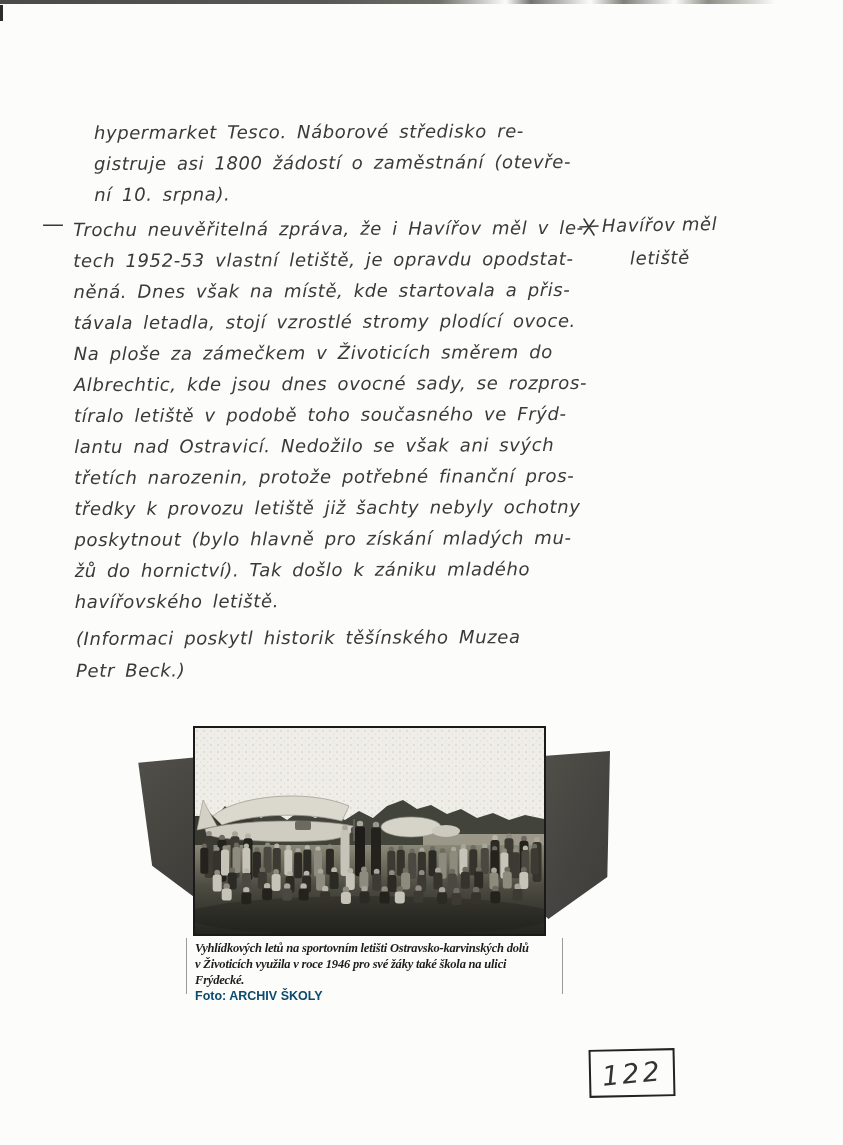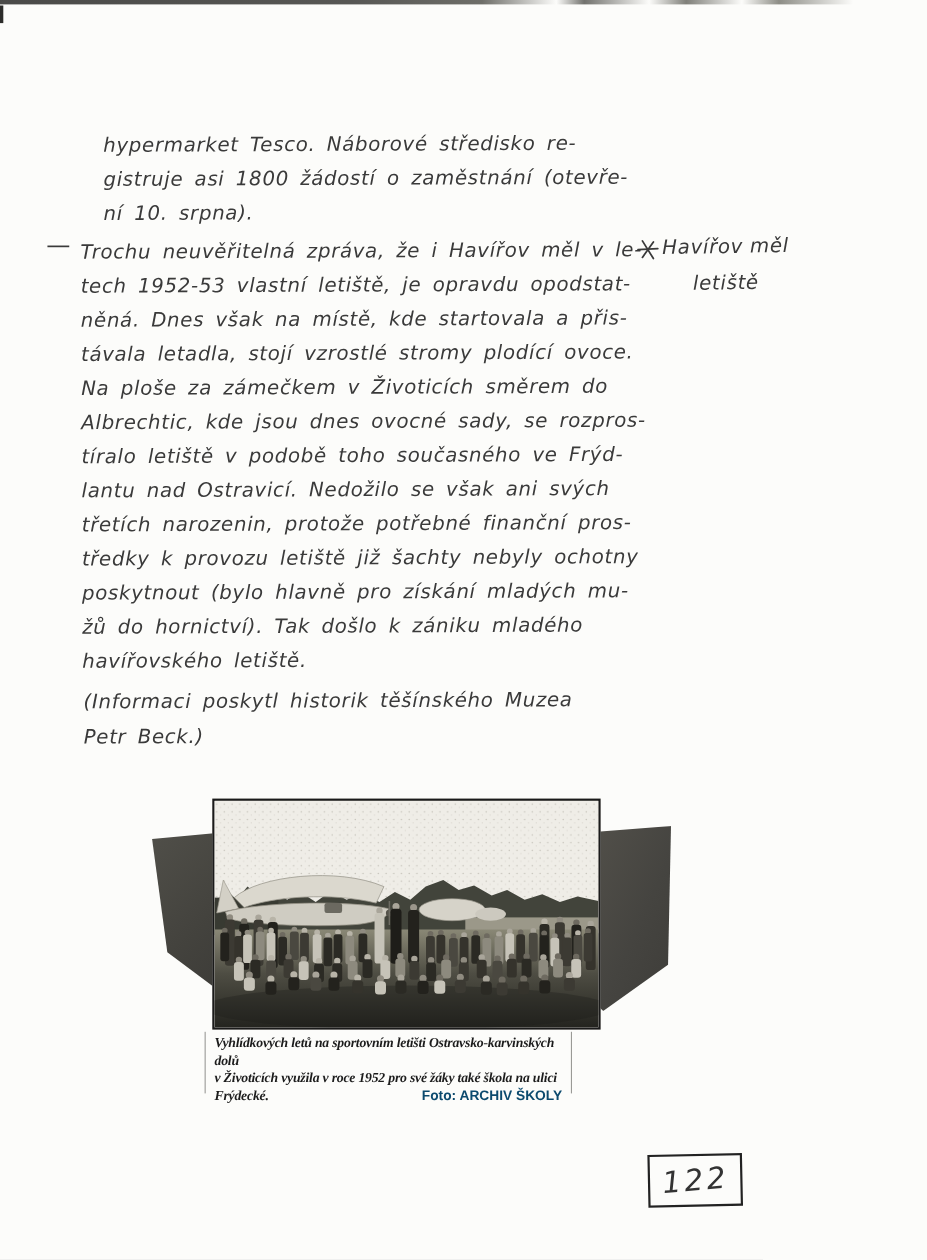--- a/index.html
+++ b/index.html
@@ -55,29 +55,29 @@
 
   
   .photo-frame{
     position:absolute;left:193px;top:726px;width:353px;height:210px;
     border:2px solid #1a1a1a;box-sizing:border-box;background:#efede7;
   }
   .photo-frame svg{display:block;}
 
   
   .caption{
-    position:absolute;left:186px;top:938px;width:334px;height:56px;
+    position:absolute;left:186px;top:938px;width:377px;height:56px;
     border-left:1px solid #9a9a96;border-right:1px solid #9a9a96;
     padding:2px 8px 0 8px;box-sizing:border-box;
     font-family:"Liberation Serif","DejaVu Serif",serif;
     font-style:italic;font-weight:bold;
     font-size:12.5px;line-height:16px;color:#1c1c1c;
     letter-spacing:-.2px;
   }
-  .caption-last{display:flex;justify-content:space-between;align-items:baseline;}
+  .caption-last{display:flex;justify-content:space-between;align-items:baseline;flex-direction:column;}
   .credit{
     font-family:"Liberation Sans","DejaVu Sans",sans-serif;
     font-style:normal;font-weight:bold;font-size:12.5px;color:#0c4a6e;
     letter-spacing:0;
   }
 
   
   .pagenum-box{
     position:absolute;left:589px;top:1049px;width:86px;height:48px;
     border:2px solid #222;box-sizing:border-box;
@@ -331,21 +331,21 @@
           <circle cx="300.3" cy="161.0" r="3.2" fill="#6e6a60"></circle>
           <rect x="295.3" y="163.2" width="10" height="12" rx="3.2" fill="#23221d"></rect>
           <circle cx="322.6" cy="158.8" r="3.2" fill="#a9a59a"></circle>
           <rect x="317.6" y="161.0" width="10" height="12" rx="3.2" fill="#3c3a33"></rect>
         </g>
     </svg>
   </div>
 
   <div class="caption">
     <div>Vyhlídkových letů na sportovním letišti Ostravsko-karvinských dolů</div>
-    <div>v Životicích využila v roce 1952 pro své žáky také škola na ulici</div>
+    <div>v Životicích využila v roce 1946 pro své žáky také škola na ulici</div>
     <div class="caption-last">
       <span>Frýdecké.</span>
       <span class="credit">Foto: ARCHIV ŠKOLY</span>
     </div>
   </div>
 
   <div class="pagenum-box">
     <span class="pagenum">122</span>
   </div>
 

